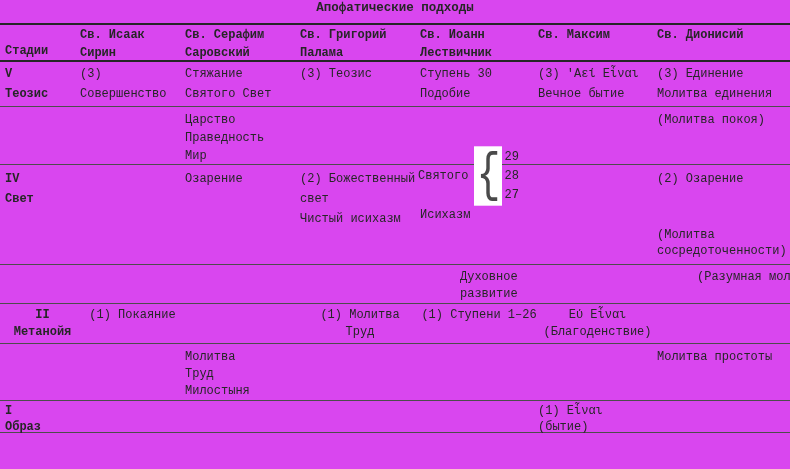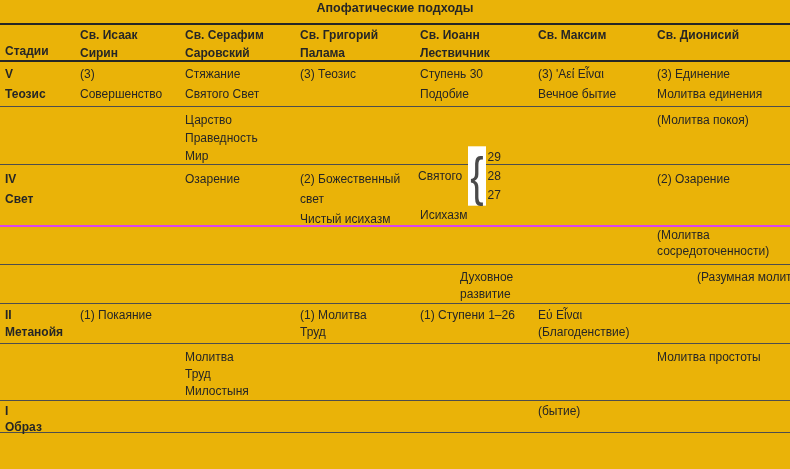--- a/index.html
+++ b/index.html
@@ -1,20 +1,20 @@
 <!DOCTYPE html>
 <html><head>
 <meta charset="utf-8">
 <style>
   html,body { margin:0; padding:0; background:#ffffff; }
   .page {
     position:relative;
     width:790px; height:469px;
-    background:#eab308;
-    font-family:Liberation Sans, sans-serif;
+    background:#d946ef;
+    font-family:Liberation Mono, monospace;
     font-size:12px;
     color:#262626;
     overflow:hidden;
   }
   .title {
     position:absolute; top:1px; left:0; width:100%;
     text-align:center; font-weight:bold; font-size:12.5px;
   }
   .tbl { position:absolute; top:23px; left:0; width:790px; }
   .row {
@@ -36,21 +36,21 @@
   .r-header .cell { padding-top:1px; }
   .r-header .stages-cell { align-self:end; padding-bottom:2px; }
 
   .r-v    { height:45px; } .r-v .ln    { line-height:20px; } .r-v .cell    { padding-top:2px; }
   .r-vsub { height:58px; } .r-vsub .ln { line-height:18px; } .r-vsub .cell { padding-top:4px; }
   .r-iv   { height:62px; border-bottom:2px solid #d946ef; } .r-iv .ln { line-height:20px; } .r-iv .cell { padding-top:4px; }
   .r-iv .isihazm-cell { padding-top:40px; }
   .r-ivsub{ height:38px; } .r-ivsub .ln{ line-height:16px; } .r-ivsub .cell{ }
   .r-iii  { height:36px; } .r-iii .ln  { line-height:17px; } .r-iii .cell  { padding-top:2px; }
   .r-iiisub{height:39px; } .r-iiisub .ln{line-height:17px;margin-left:40px; } .r-iiisub .cell{padding-top:4px; }
-  .r-ii   { height:40px; } .r-ii .ln   { line-height:17px; } .r-ii .cell   { padding-top:3px; }
+  .r-ii   { height:40px; } .r-ii .ln   { line-height:17px; } .r-ii .cell   { padding-top:3px;text-align:center; }
   .r-iisub{ height:57px; } .r-iisub .ln{ line-height:17px; } .r-iisub .cell{ padding-top:5px; }
   .r-i    { height:32px; } .r-i .ln    { line-height:16px; } .r-i .cell    { padding-top:2px; }
 
   .ladder {
     position:absolute; left:418px; top:146px; height:60px;
     display:flex; align-items:center;
   }
   .ladder-label { margin-right:6px; }
   .brace {
     display:inline-block;
@@ -211,20 +211,21 @@
         <div class="ln">Молитва простоты</div>
       </div>
     </div>
 
     <div class="row r-i">
       <div class="cell stage c1">
         <div class="ln">I</div>
         <div class="ln">Образ</div>
       </div>
       <div class="cell c6">
+        <div class="ln">(1) Εἶναι</div>
         <div class="ln">(бытие)</div>
       </div>
     </div>
 
   </div>
 
   <div class="ladder">
     <span class="ladder-label">Святого</span>
     <span class="brace">{</span>
     <span class="steps">

